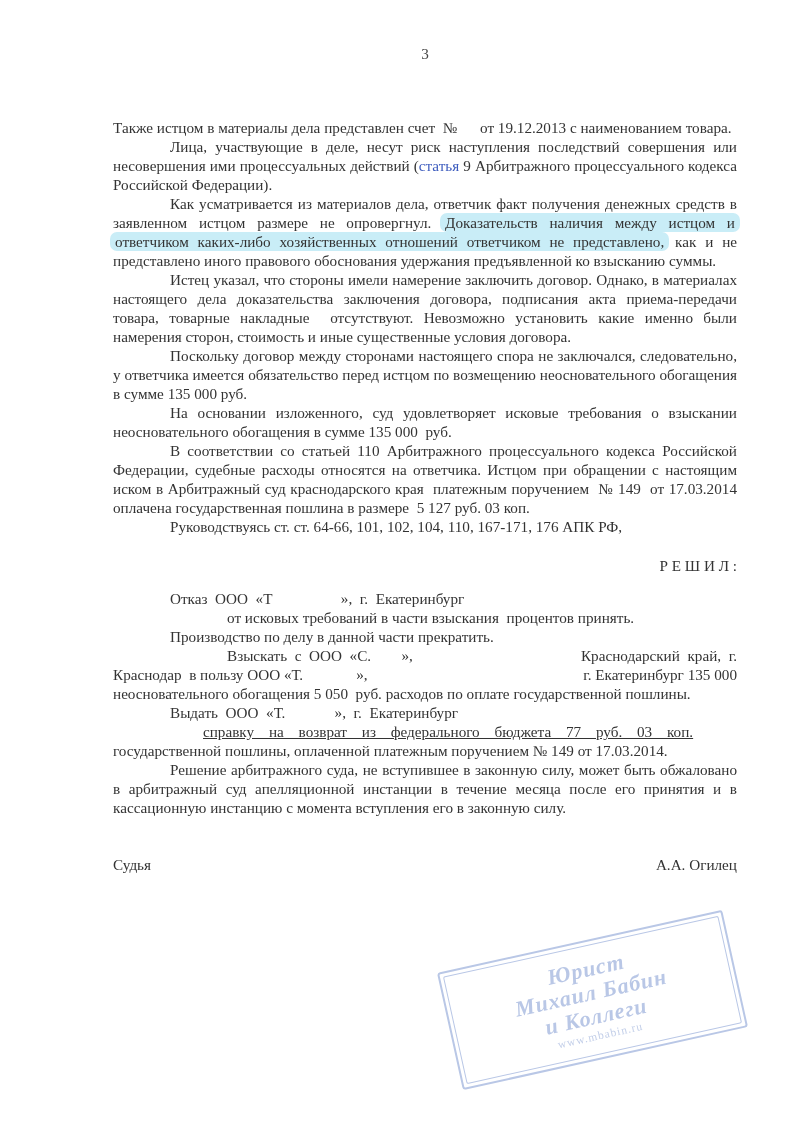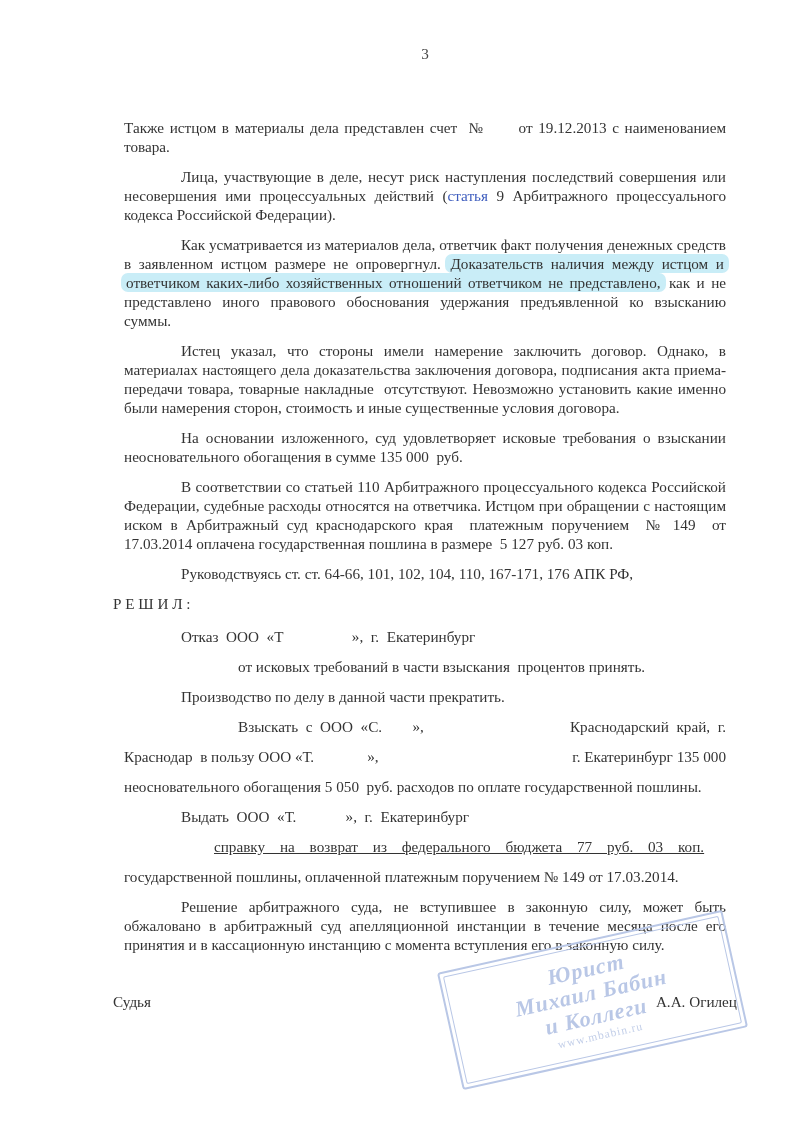--- a/index.html
+++ b/index.html
@@ -23,21 +23,21 @@
     line-height:19px;
     color:var(--text);
     overflow:hidden;
   }
   .page-number{
     text-align:center;
     color:var(--pagenum);
     margin:0 0 55px 0;
   }
   .para{
-    margin:11px;
+    margin:0;
     text-align:justify;
   }
   .ind1{text-indent:57px;font-family:Liberation Serif, serif;}
   .ind2{text-indent:114px;}
   .ind3{text-indent:90px;}
   .spread{word-spacing:11px;text-decoration:underline;}
   .split{
     display:flex;
     justify-content:space-between;
     text-align:left;
@@ -46,22 +46,22 @@
   .link{color:var(--link);cursor:pointer;}
   .hl{
     background:var(--highlight);
     border-radius:7px;
     padding:1px 5px;
     margin:0 -3px;
     -webkit-box-decoration-break:clone;
     box-decoration-break:clone;
   }
   .heading{
-    text-align:left;
-    margin:8px 0 14px 0;
+    text-align:right;
+    margin:20px 0 14px 0;
   }
   .sig-row{
     display:flex;
     justify-content:space-between;
     margin-top:38px;
   }
   .stamp{
     position:absolute;
     left:437px;
     top:973px;
@@ -103,20 +103,21 @@
 
 <div class="page">
 
   <div class="page-number">3</div>
 
   <div>
       <p class="para"><span>Также истцом в материалы дела представлен счет &nbsp;№&nbsp;&nbsp;&nbsp;&nbsp;&nbsp; от 19.12.2013 с наименованием товара.</span></p>
       <p class="para ind1"><span>Лица, участвующие в деле, несут риск наступления последствий совершения или несовершения ими процессуальных действий (</span><span class="link">статья</span><span> 9 Арбитражного процессуального кодекса Российской Федерации).</span></p>
       <p class="para ind1"><span>Как усматривается из материалов дела, ответчик факт получения денежных средств в заявленном истцом размере не опровергнул. </span><span class="hl">Доказательств наличия между истцом и ответчиком каких-либо хозяйственных отношений ответчиком не представлено,</span><span> как и не представлено иного правового обоснования удержания предъявленной ко взысканию суммы.</span></p>
       <p class="para ind1"><span>Истец указал, что стороны имели намерение заключить договор. Однако, в материалах настоящего дела доказательства заключения договора, подписания акта приема-передачи товара, товарные накладные &nbsp;отсутствуют. Невозможно установить какие именно были намерения сторон, стоимость и иные существенные условия договора.</span></p>
+      <p class="para ind1"><span>Поскольку договор между сторонами настоящего спора не заключался, следовательно, у ответчика имеется обязательство перед истцом по возмещению неосновательного обогащения в сумме 135 000 руб.</span></p>
       <p class="para ind1"><span>На основании изложенного, суд удовлетворяет исковые требования о взыскании неосновательного обогащения в сумме 135 000 &nbsp;руб.</span></p>
       <p class="para ind1"><span>В соответствии со статьей 110 Арбитражного процессуального кодекса Российской Федерации, судебные расходы относятся на ответчика. Истцом при обращении с настоящим иском в Арбитражный суд краснодарского края &nbsp;платежным поручением &nbsp;№ 149 &nbsp;от 17.03.2014 оплачена государственная пошлина в размере &nbsp;5 127 руб. 03 коп.</span></p>
       <p class="para ind1"><span>Руководствуясь ст. ст. 64-66, 101, 102, 104, 110, 167-171, 176 АПК РФ,</span></p>
       <div class="heading">Р Е Ш И Л :</div>
       <p class="para ind1"><span>Отказ &nbsp;ООО &nbsp;«Т&nbsp;&nbsp;&nbsp;&nbsp;&nbsp;&nbsp;&nbsp;&nbsp;&nbsp;&nbsp;&nbsp;&nbsp;&nbsp;&nbsp;&nbsp;&nbsp;&nbsp;&nbsp;», &nbsp;г. &nbsp;Екатеринбург</span></p>
       <p class="para ind2"><span>от исковых требований в части взыскания &nbsp;процентов принять.</span></p>
       <p class="para ind1"><span>Производство по делу в данной части прекратить.</span></p>
       <div class="para split ind1">
         <span>Взыскать &nbsp;с &nbsp;ООО &nbsp;«С.&nbsp;&nbsp;&nbsp;&nbsp;&nbsp;&nbsp;&nbsp;&nbsp;»,</span>
         <span>Краснодарский &nbsp;край, &nbsp;г.</span>

